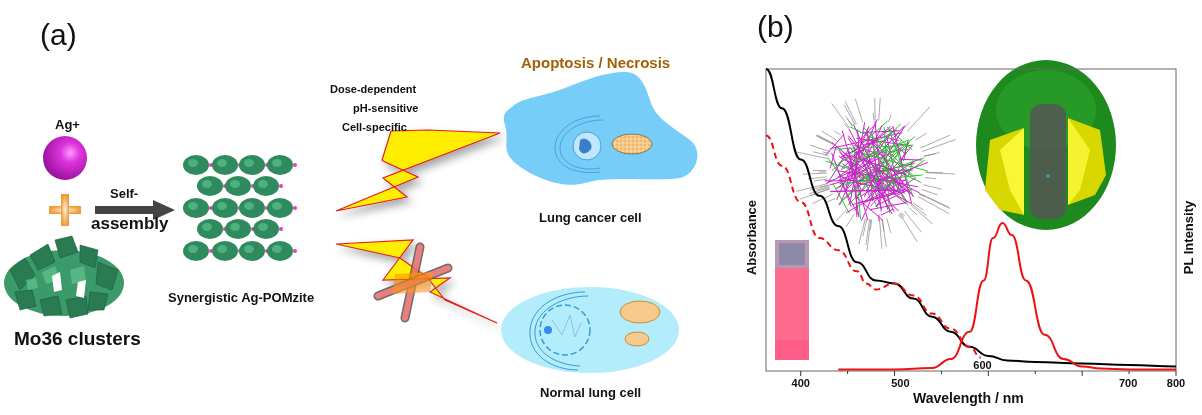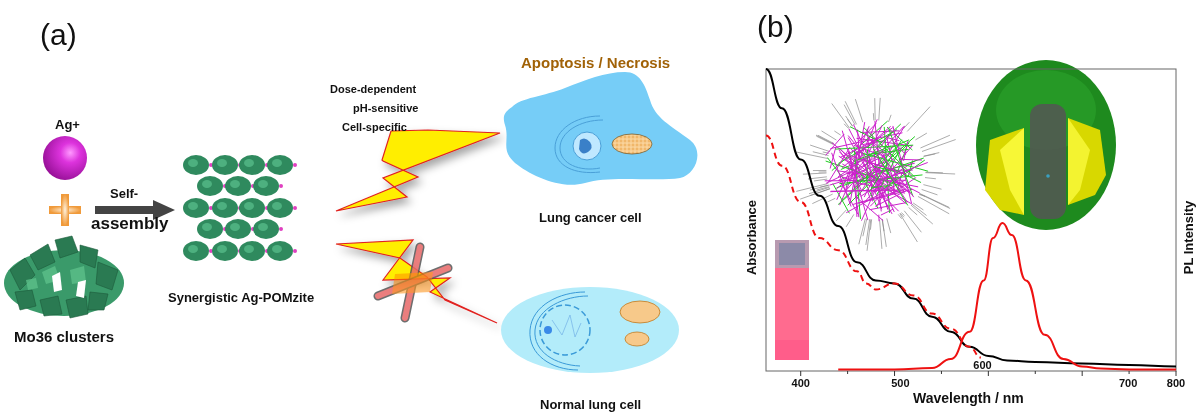--- a/index.html
+++ b/index.html
@@ -157,28 +157,28 @@
     <path d="M552,320 l10,15 l8,-20 l5,22 l6,-14" fill="none" stroke="#7ab8e8" stroke-width="0.8"></path>
     <circle cx="548" cy="330" r="4" fill="#3a8ae8"></circle>
     <ellipse cx="640" cy="312" rx="20" ry="11" fill="#f7c98a" stroke="#c07a20" stroke-width="0.8"></ellipse>
     <ellipse cx="637" cy="339" rx="12" ry="7" fill="#f7c98a" stroke="#c07a20" stroke-width="0.8"></ellipse>
   </g>
 </svg>
 
 <div class="abs lbl" style="left:55px;top:117px;font-size:13px;">Ag+</div>
 <div class="abs lbl" style="left:110px;top:186px;font-size:13px;">Self-</div>
 <div class="abs lbl" style="left:91px;top:214px;font-size:17px;">assembly</div>
-<div class="abs lbl" style="left:14px;top:328px;font-size:15px;">Mo36 clusters</div>
+<div class="abs lbl" style="left:14px;top:328px;font-size:19px;">Mo36 clusters</div>
 <div class="abs lbl" style="left:168px;top:290px;font-size:13px;">Synergistic Ag-POMzite</div>
 <div class="abs lbl" style="left:330px;top:83px;font-size:11px;">Dose-dependent</div>
 <div class="abs lbl" style="left:342px;top:102px;font-size:11px;margin-left:11px;">pH-sensitive</div>
 <div class="abs lbl" style="left:342px;top:121px;font-size:11px;">Cell-specific</div>
 <div class="abs lbl" style="left:521px;top:54px;font-size:15px;color:#a16207;">Apoptosis / Necrosis</div>
 <div class="abs lbl" style="left:539px;top:210px;font-size:13px;">Lung cancer cell</div>
-<div class="abs lbl" style="left:540px;top:385px;font-size:13px;margin-top:12px;">Normal lung cell</div>
+<div class="abs lbl" style="left:540px;top:385px;font-size:13px;">Normal lung cell</div>
 
 <div class="abs panel-label" style="left:757px;top:10px;">(b)</div>
 
 <svg id="chart" width="1202" height="415">
 
   <g>
     <rect x="775" y="240" width="34" height="120" fill="#ff6b8f"></rect>
     <rect x="775" y="240" width="34" height="28" fill="#b89ab0"></rect>
     <rect x="779" y="243" width="26" height="22" fill="#8c8aa8"></rect>
     <rect x="775" y="340" width="34" height="20" fill="#ff5a88" opacity="0.8"></rect>

